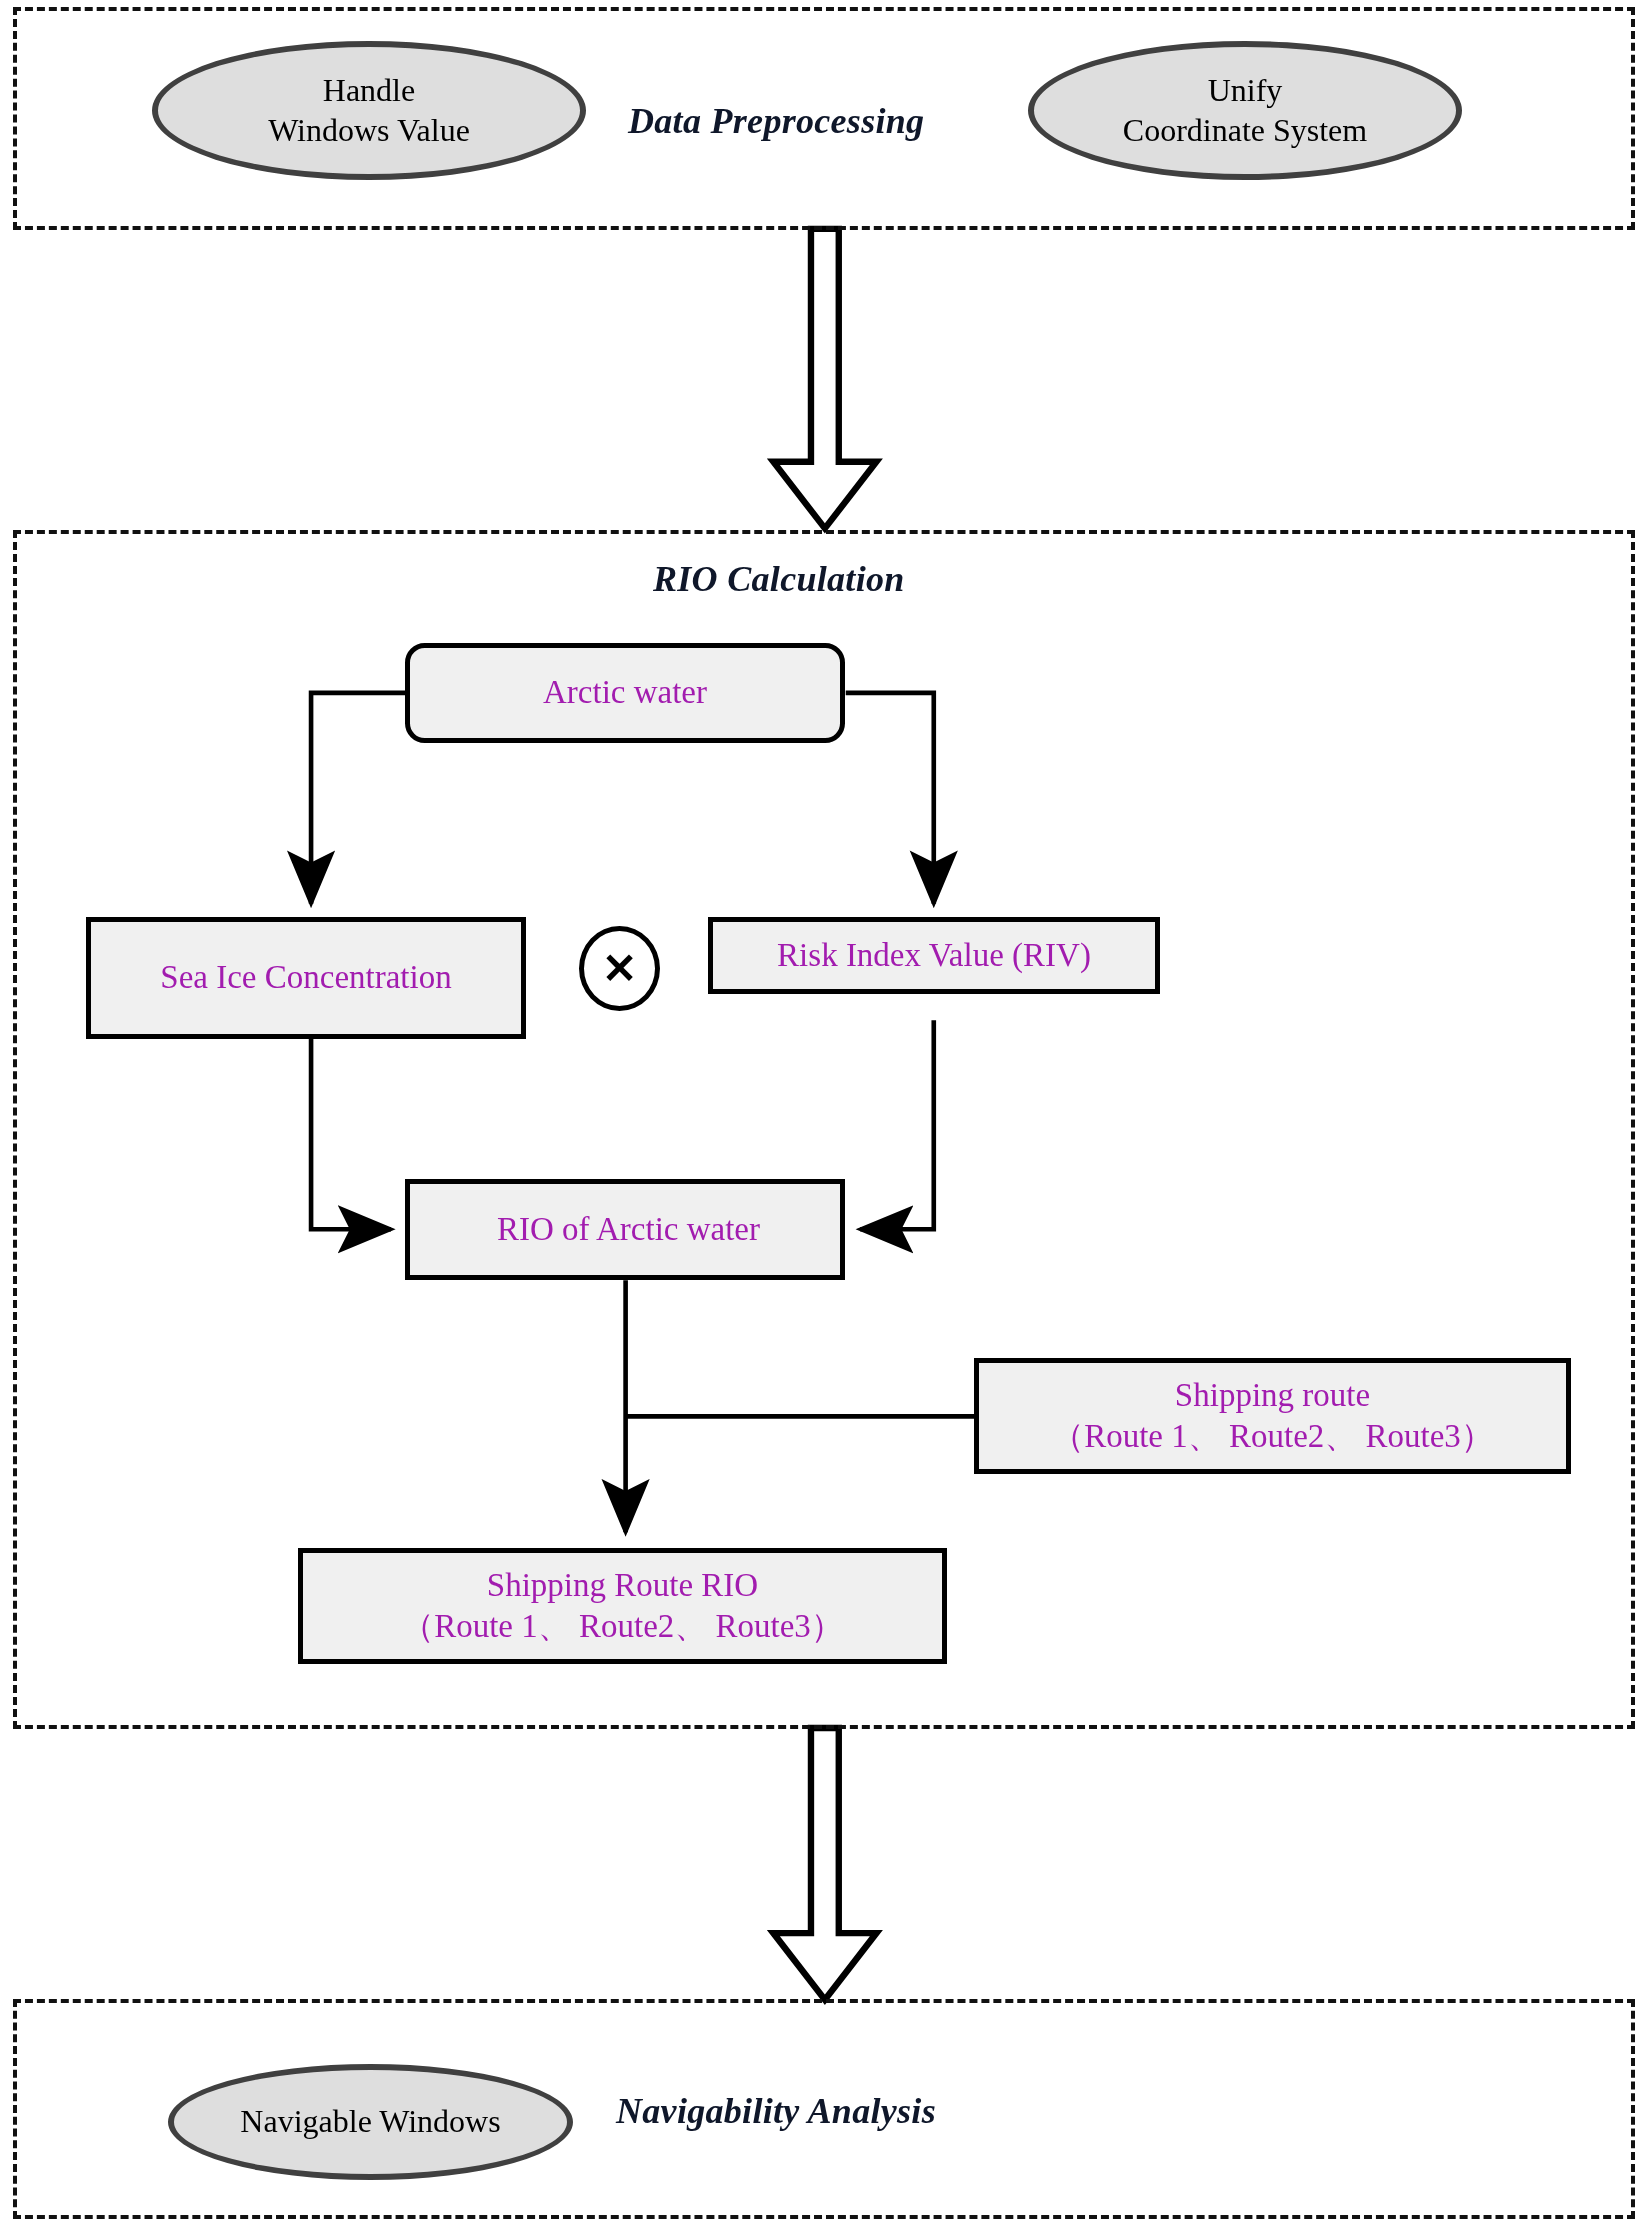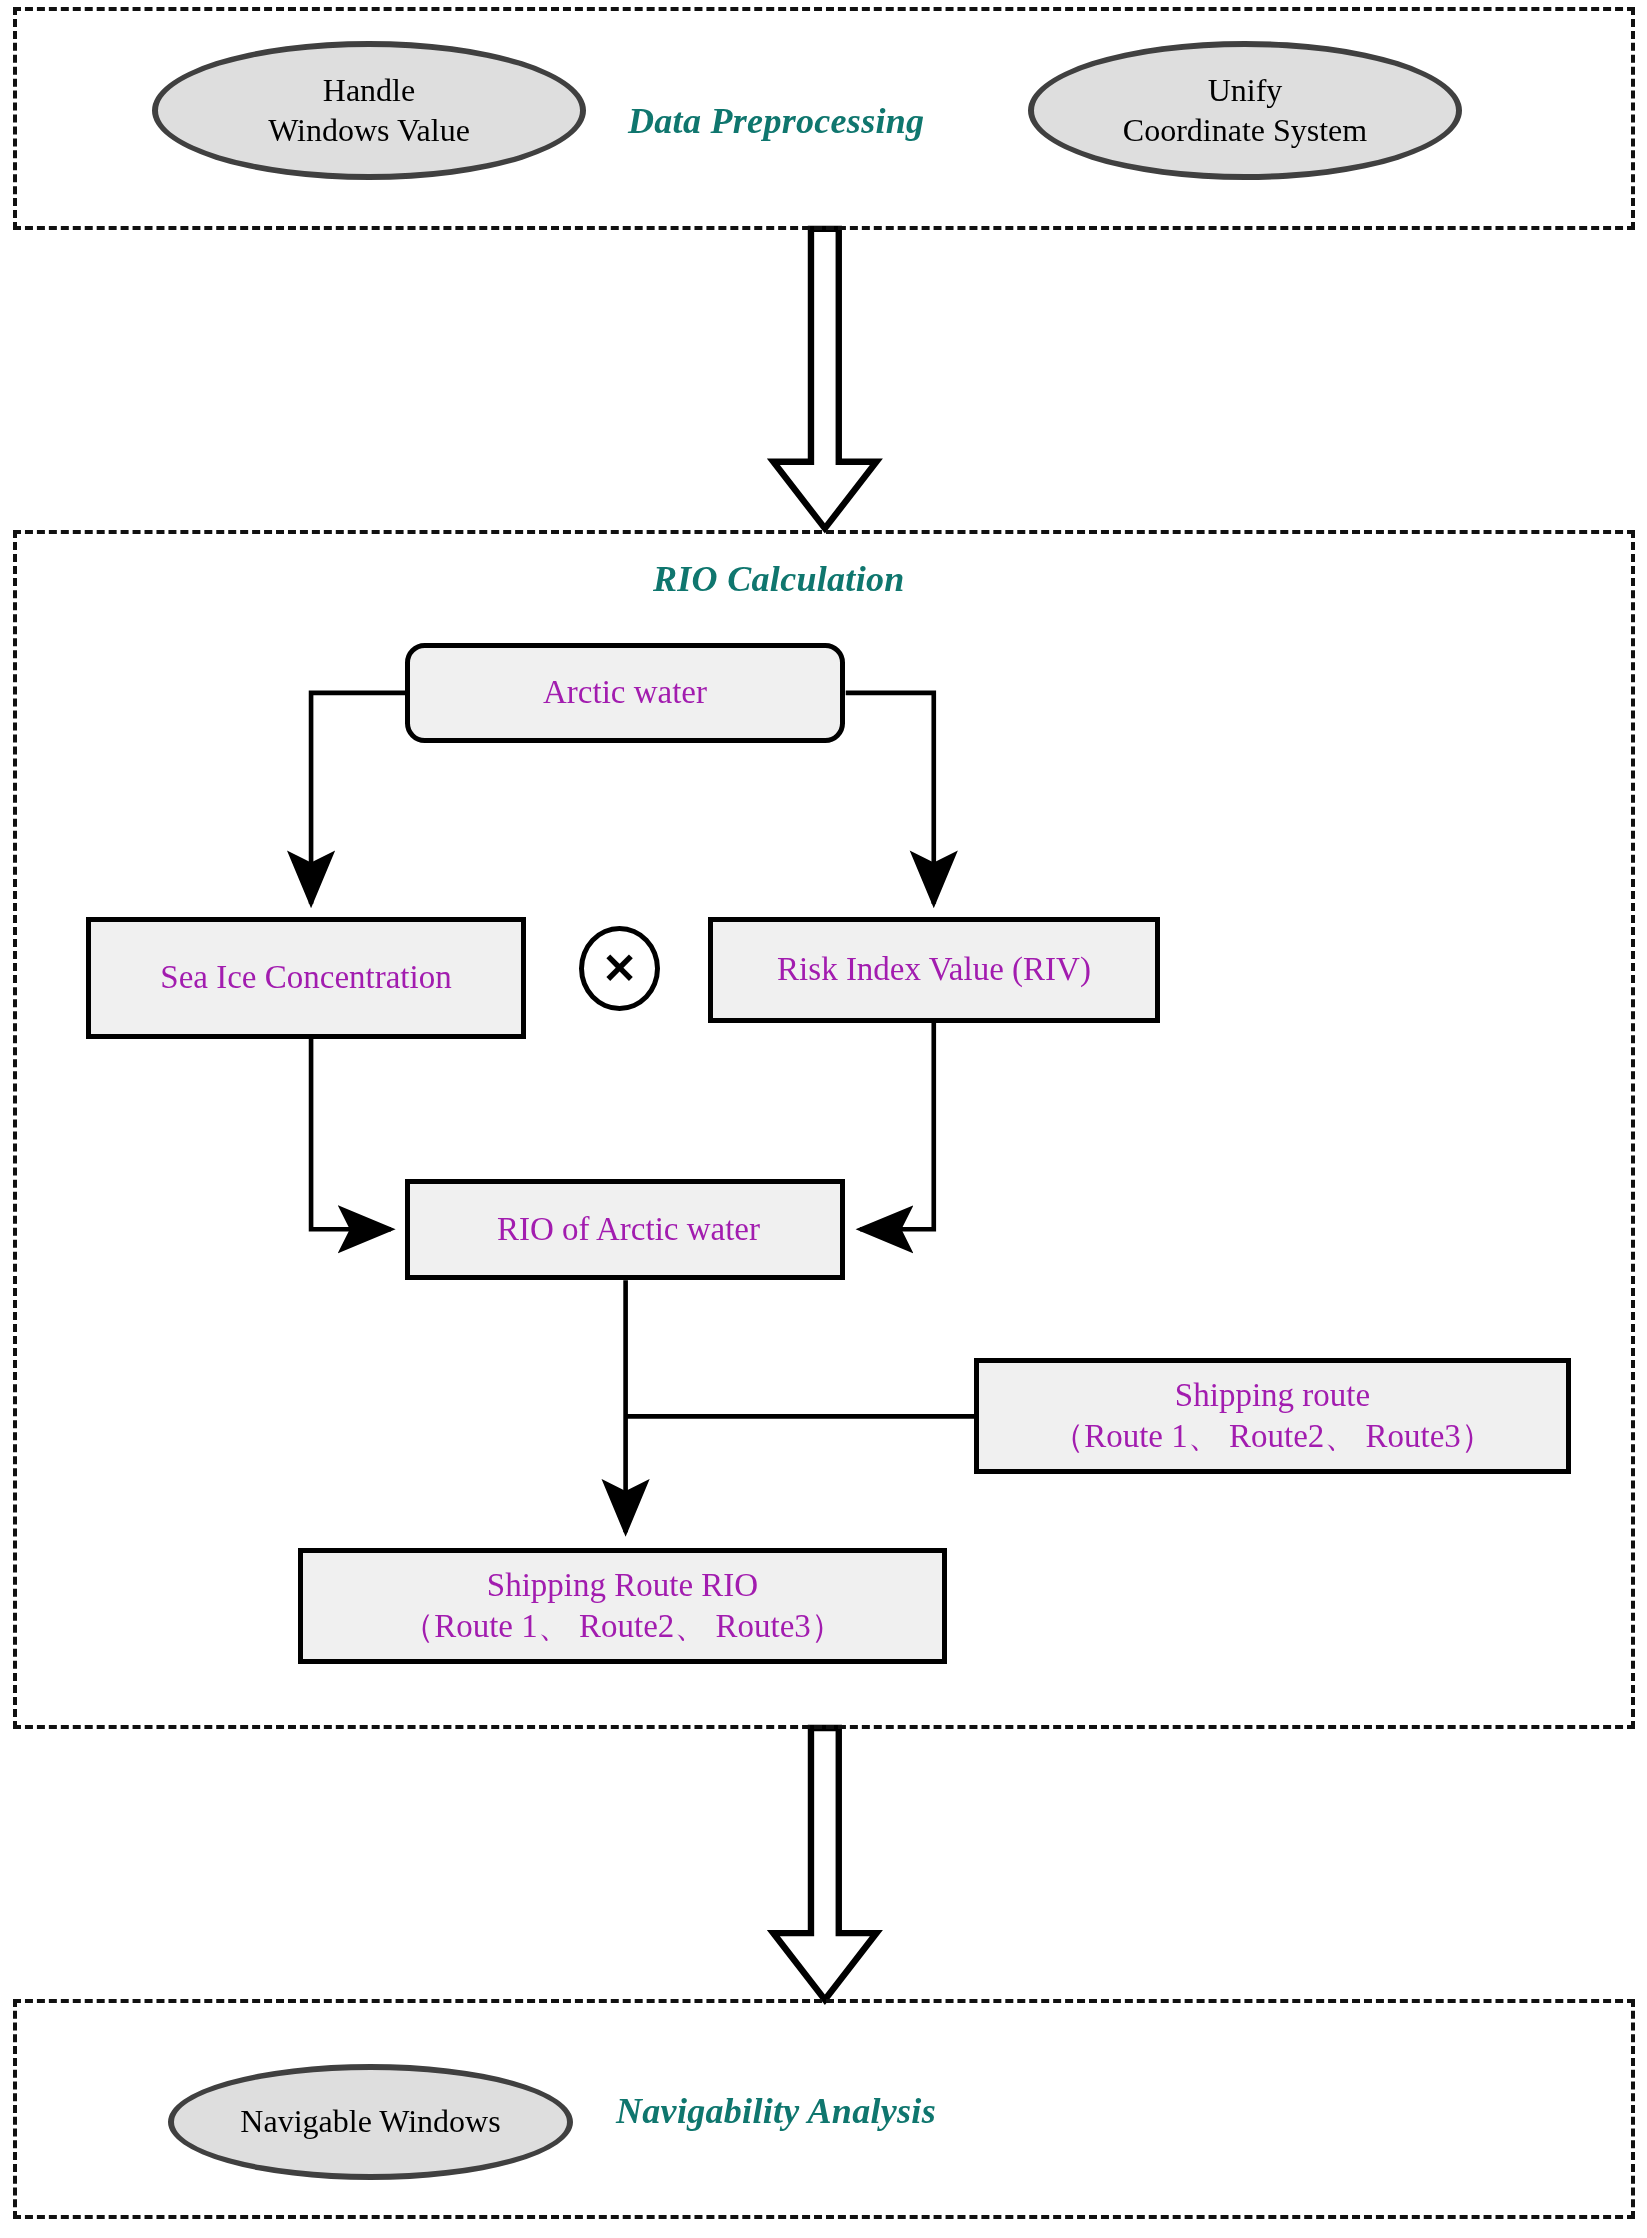--- a/index.html
+++ b/index.html
@@ -27,21 +27,21 @@
   }
   #stage-preprocessing { left: 12.7px;  top: 7px;   width: 1622px; height: 223px; }
   #stage-rio           { left: 12.7px;  top: 530px;  width: 1622px; height: 1199px; }
   #stage-navigability  { left: 12.7px;  top: 1999px; width: 1622px; height: 220px; }
 
   
   .stage-title {
     position: absolute;
     font-weight: bold;
     font-style: italic;
-    color: #0f766e;
+    color: #0f172a;
     white-space: nowrap;
     text-align: center;
     letter-spacing: 0.3px;
   }
   #title-preprocessing { left: 628px; top: 100px;  font-size: 36px; }
   #title-rio           { left: 653px; top: 558px;  font-size: 36px; }
   #title-navigability  { left: 616px; top: 2090px; font-size: 36px; }
 
   
   .ellipse {
@@ -74,21 +74,21 @@
     justify-content: center;
     text-align: center;
     color: #a21caf;
     font-size: 33px;
     line-height: 1.25;
   }
   .rect.rounded { border-radius: 19.7px; }
 
   #node-arctic-water       { left: 405px;  top: 643px; width: 440px; height: 100px; }
   #node-sea-ice            { left: 86px;  top: 917px; width: 440px; height: 122px; }
-  #node-riv                { left: 708px; top: 917px; width: 452px; height: 106px; }
+  #node-riv                { left: 708px; top: 917px; width: 452px; height: 77px; }
   #node-rio-arctic-water   { left: 405px,; top: 1179px; width: 440px; height: 101px; }
   #node-shipping-route     { left: 974px; top: 1358px; width: 597px; height: 116px; }
   #node-shipping-route-rio { left: 298px;  top: 1548px; width: 649px; height: 116px; }
 
   
   #op-multiply {
     position: absolute;
     left: 579px;
     top: 926px;
     width: 81px;

